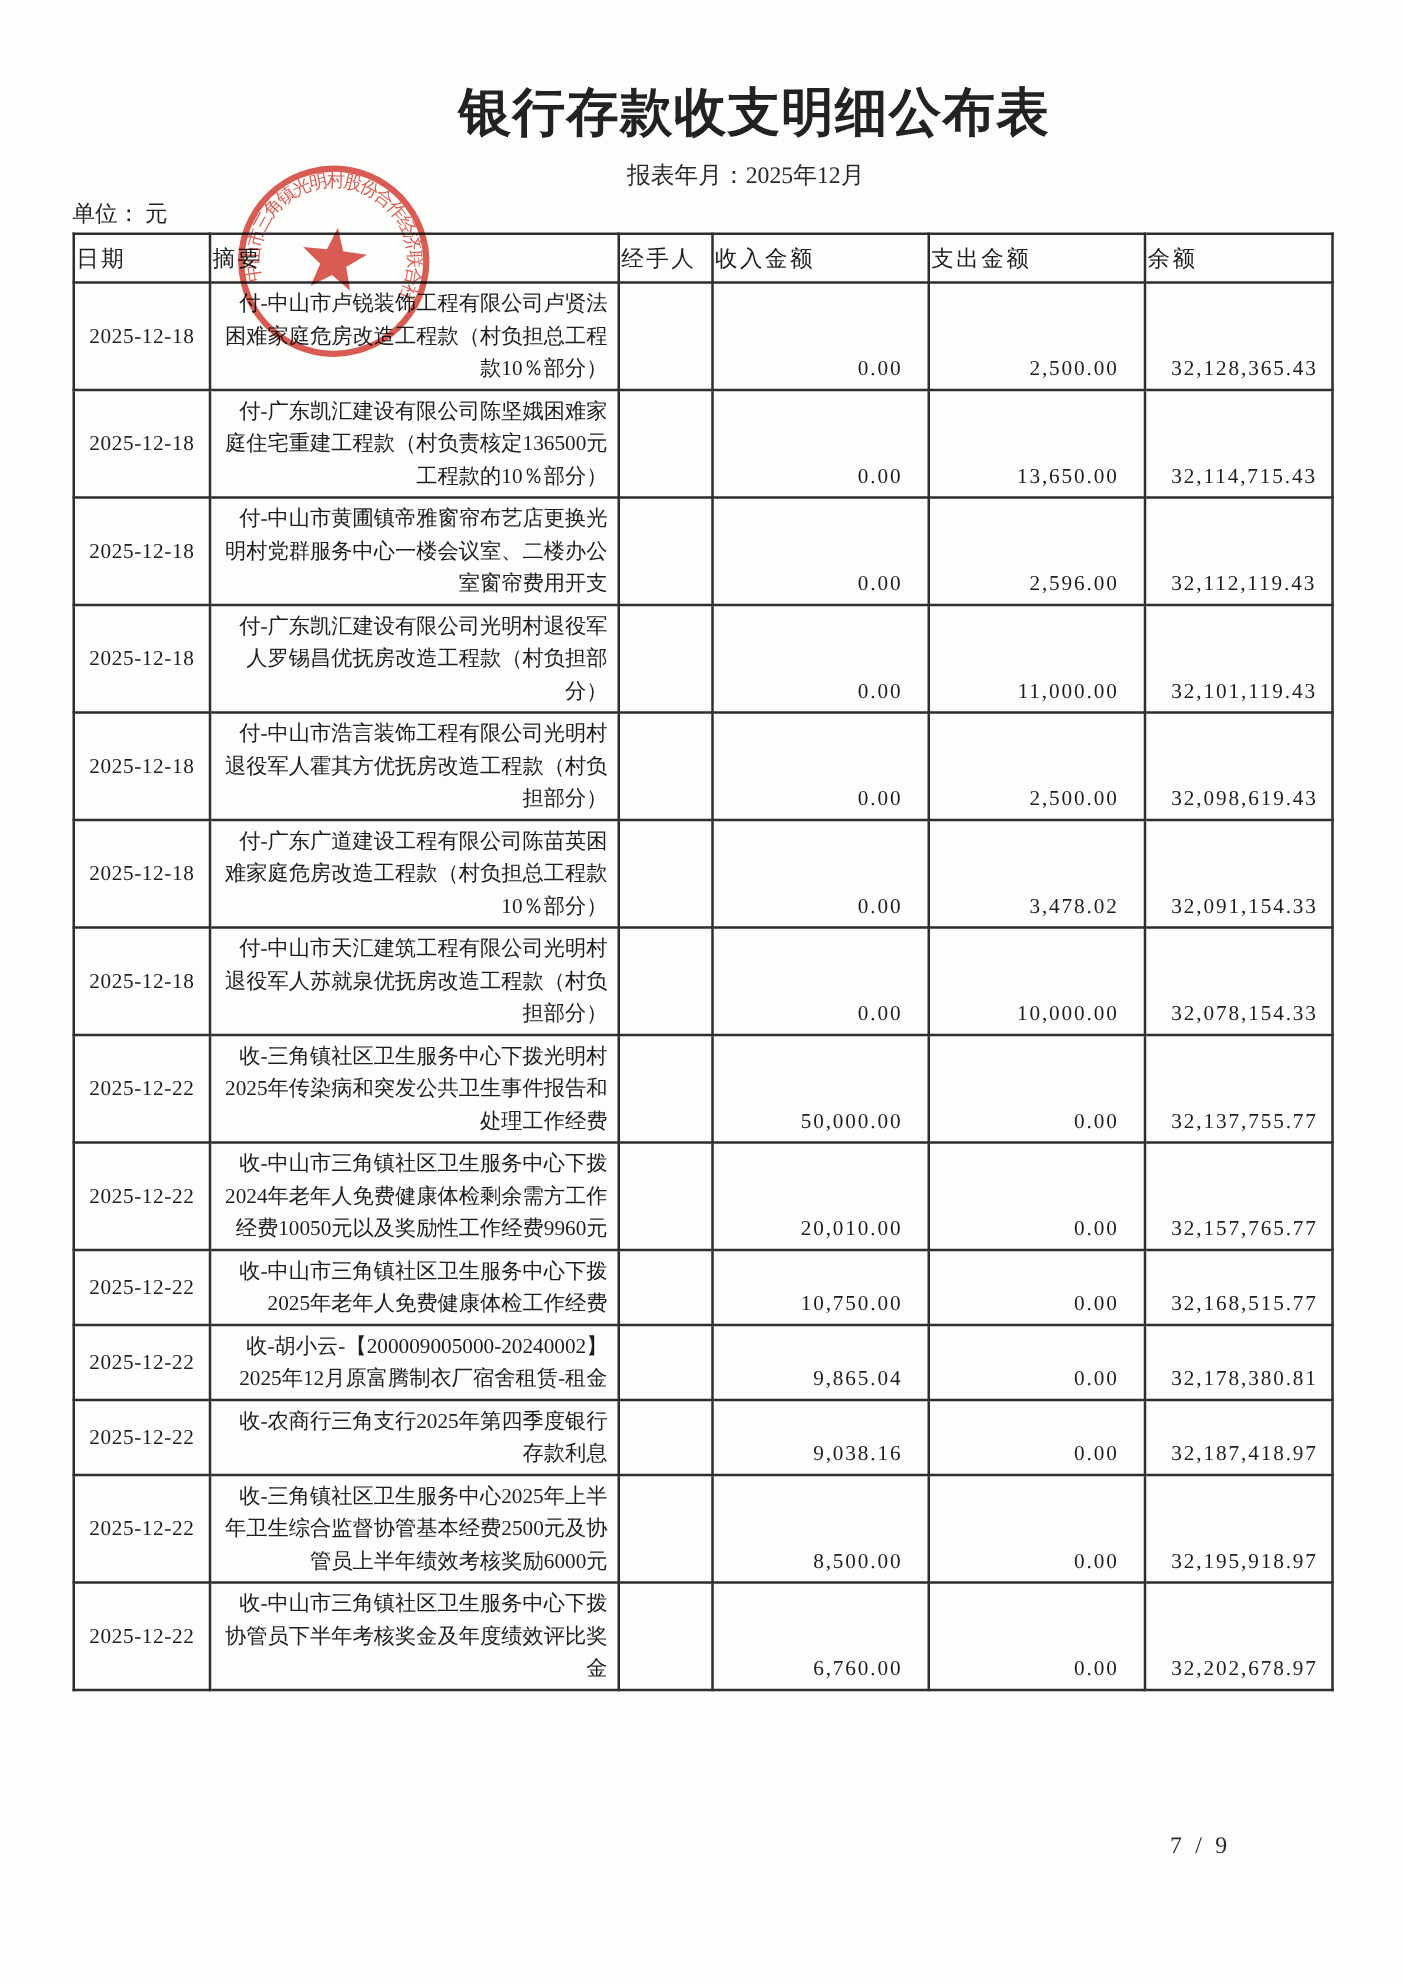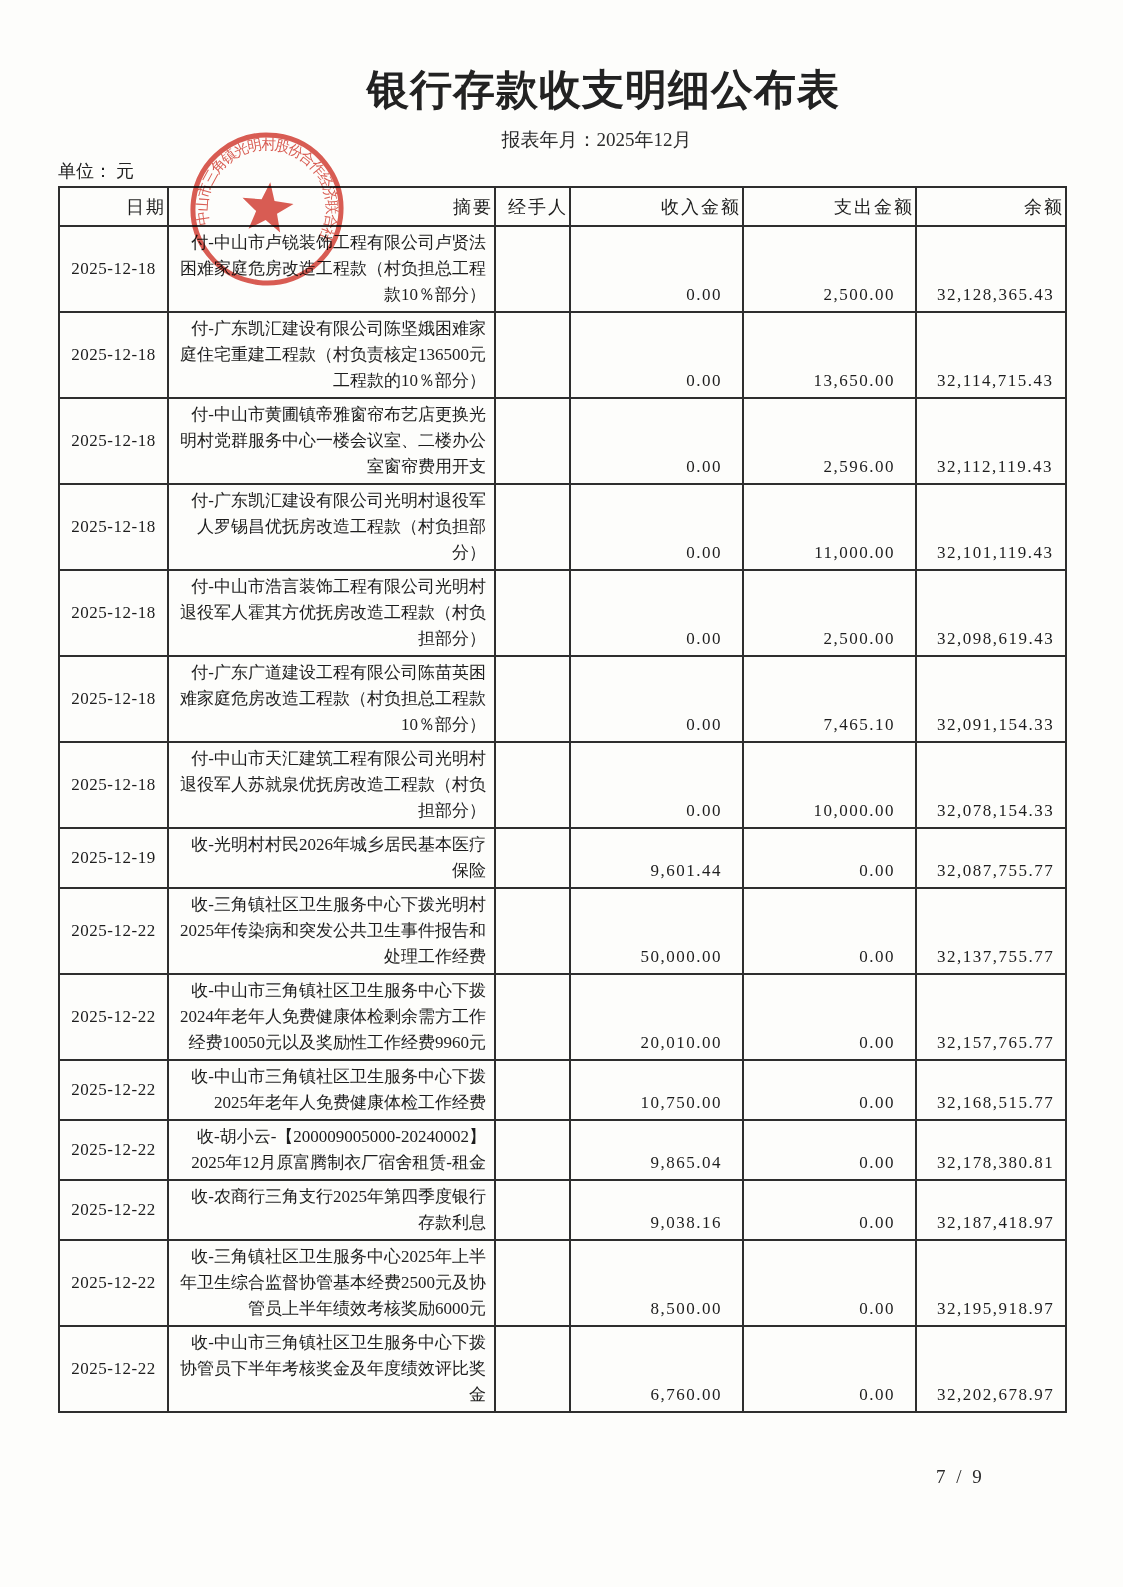--- a/index.html
+++ b/index.html
@@ -33,21 +33,21 @@
     border-collapse:collapse;table-layout:fixed;
     background:transparent;
   }
   table.ledger th, table.ledger td{
     border:2px solid #2e2e2e;
     color:#1d1d1d;
     overflow:hidden;
   }
   table.ledger th{
     font-weight:normal;font-size:18px;height:35px;
-    text-align:right;vertical-align:middle;
+    text-align:left;vertical-align:middle;
     letter-spacing:2px;
   }
   table.ledger td{font-size:17px;line-height:26px;}
   td.c-date{
     text-align:center;vertical-align:middle;
     letter-spacing:0.5px;padding:2px 0;
   }
   td.c-summary{
     text-align:right;vertical-align:middle;
     padding:3px 8px;
@@ -147,41 +147,33 @@
     <td class="c-num">0.00</td>
     <td class="c-num">2,500.00</td>
     <td class="c-num">32,098,619.43</td>
   </tr>
 
   <tr>
     <td class="c-date">2025-12-18</td>
     <td class="c-summary">付-广东广道建设工程有限公司陈苗英困难家庭危房改造工程款（村负担总工程款10％部分）</td>
     <td class="c-handler"></td>
     <td class="c-num">0.00</td>
-    <td class="c-num">7,465.10</td>
+    <td class="c-num">3,478.02</td>
     <td class="c-num">32,091,154.33</td>
   </tr>
 
   <tr>
     <td class="c-date">2025-12-18</td>
     <td class="c-summary">付-中山市天汇建筑工程有限公司光明村退役军人苏就泉优抚房改造工程款（村负担部分）</td>
     <td class="c-handler"></td>
     <td class="c-num">0.00</td>
     <td class="c-num">10,000.00</td>
     <td class="c-num">32,078,154.33</td>
   </tr>
 
-  <tr>
-    <td class="c-date">2025-12-19</td>
-    <td class="c-summary">收-光明村村民2026年城乡居民基本医疗保险</td>
-    <td class="c-handler"></td>
-    <td class="c-num">9,601.44</td>
-    <td class="c-num">0.00</td>
-    <td class="c-num">32,087,755.77</td>
-  </tr>
 
   <tr>
     <td class="c-date">2025-12-22</td>
     <td class="c-summary">收-三角镇社区卫生服务中心下拨光明村2025年传染病和突发公共卫生事件报告和处理工作经费</td>
     <td class="c-handler"></td>
     <td class="c-num">50,000.00</td>
     <td class="c-num">0.00</td>
     <td class="c-num">32,137,755.77</td>
   </tr>
 

